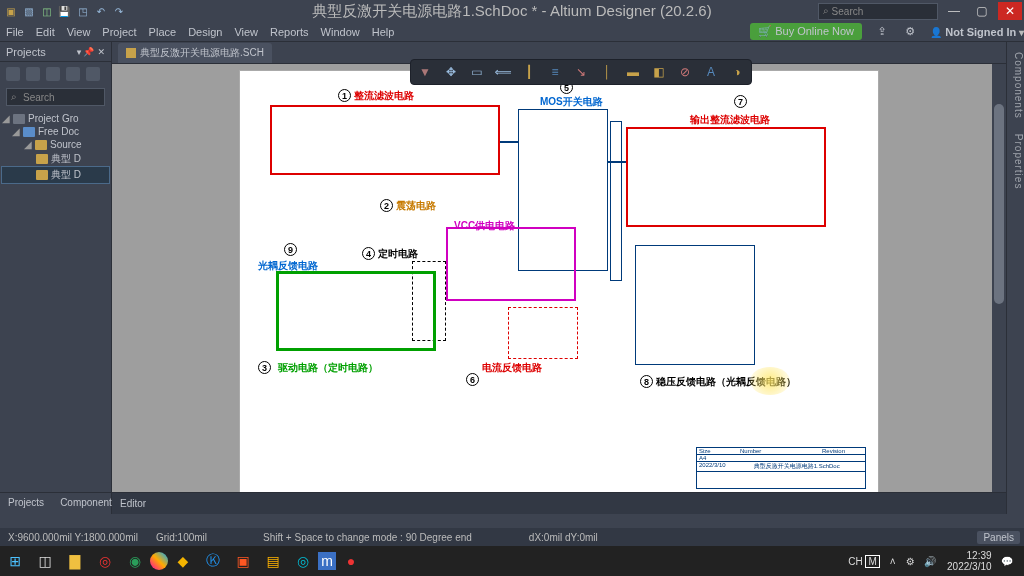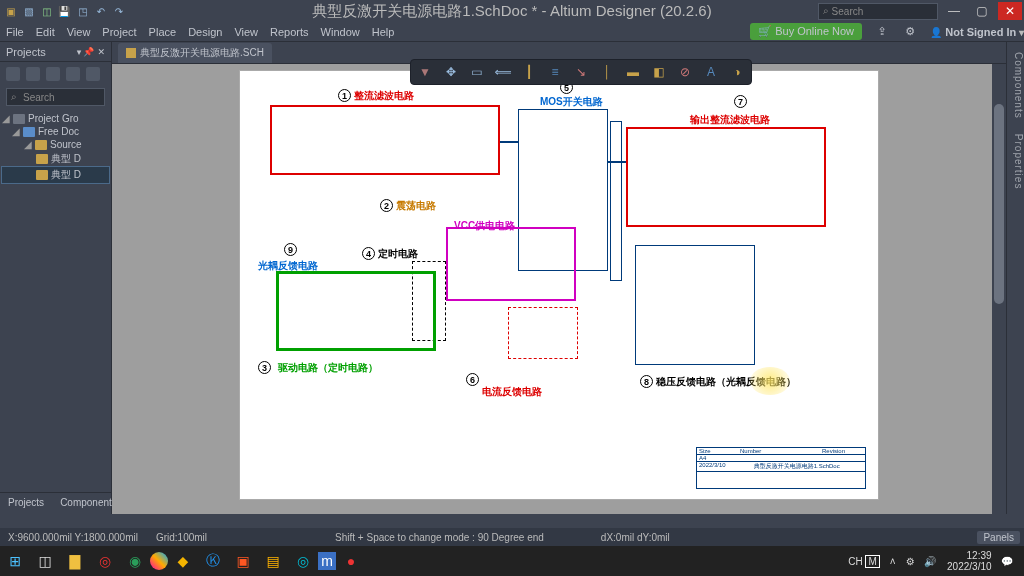--- a/index.html
+++ b/index.html
@@ -205,21 +205,21 @@
       <div class="sch-num" style="left:122px; top:176px">4</div>
       <div class="sch-label" style="left:138px; top:176px; color:#000">定时电路</div>
       <div class="sch-block" style="left:172px; top:190px; width:34px; height:80px; border-color:#000; border-style:dashed; border-width:1px"></div>
 
       <div class="sch-block" style="left:36px; top:200px; width:160px; height:80px; border-color:#00a000; border-width:3px"></div>
       <div class="sch-num" style="left:18px; top:290px">3</div>
       <div class="sch-label" style="left:38px; top:290px; color:#00a000">驱动电路（定时电路）</div>
 
       <div class="sch-block" style="left:268px; top:236px; width:70px; height:52px; border-color:#d00; border-style:dashed; border-width:1.5px"></div>
       <div class="sch-num" style="left:226px; top:302px">6</div>
-      <div class="sch-label" style="left:242px; top:314px; color:#d00">电流反馈电路</div>
+      <div class="sch-label" style="left:242px; top:290px; color:#d00">电流反馈电路</div>
 
       <div class="sch-block" style="left:395px; top:174px; width:120px; height:120px; border-color:#003a7a; border-width:1px"></div>
       <div class="sch-num" style="left:400px; top:304px">8</div>
       <div class="sch-label" style="left:416px; top:304px; color:#000">稳压反馈电路（光耦反馈电路）</div>
 
       <div class="highlight" style="left:510px; top:296px"></div>
 
       <div class="sch-wire" style="left:260px; top:70px; width:18px; height:2px"></div>
       <div class="sch-wire" style="left:368px; top:90px; width:18px; height:2px"></div>
 
@@ -235,20 +235,21 @@
         <div style="display:flex">
             <span style="flex:1">2022/3/10</span>
             <span style="flex:2">典型反激开关电源电路1.SchDoc</span>
           </div>
       </div>
     </div>
     <div class="scrollv">
         <div class="thumb"></div>
       </div>
   </div>
+  <div class="ed-hdr">Editor</div>
 </div>
 
 <div class="activebar">
   <span class="abtn" style="color:#a77">▼</span>
   <span class="abtn" style="color:#9bd">✥</span>
   <span class="abtn" style="color:#9bd">▭</span>
   <span class="abtn" style="color:#9bd">⟸</span>
   <span class="abtn" style="color:#c7a24a">┃</span>
   <span class="abtn" style="color:#58b">≡</span>
   <span class="abtn" style="color:#c77">↘</span>
@@ -262,21 +263,21 @@
 
 <div class="right-rail">
   <span>Components</span>
   &nbsp;&nbsp;
   <span>Properties</span>
 </div>
 
 <div class="status">
   <span class="grp">X:9600.000mil Y:1800.000mil</span>
   <span class="grp">Grid:100mil</span>
-  <span class="grp" style="margin-left:110px">Shift + Space to change mode : 90 Degree end</span>
+  <span class="grp" style="margin-left:38px">Shift + Space to change mode : 90 Degree end</span>
   <span class="grp" style="margin-left:39px">dX:0mil dY:0mil</span>
 </div>
 <div class="panels-btn">Panels</div>
 
 <div class="taskbar">
   <div class="tb" style="color:#4cc2ff">⊞</div>
   <div class="tb">◫</div>
   <div class="tb" style="color:#f0c040">▇</div>
   <div class="tb" style="color:#e33">◎</div>
   <div class="tb" style="color:#2a9d5a">◉</div>

